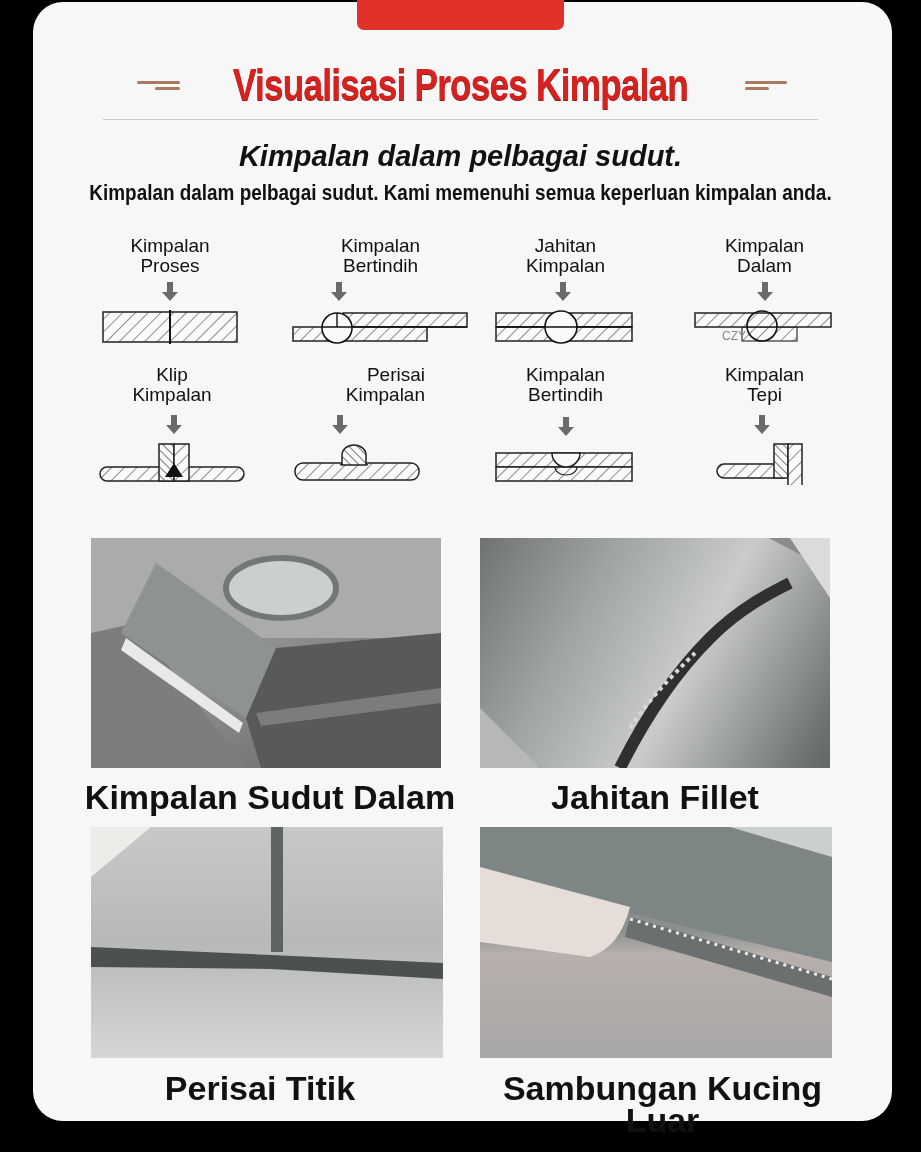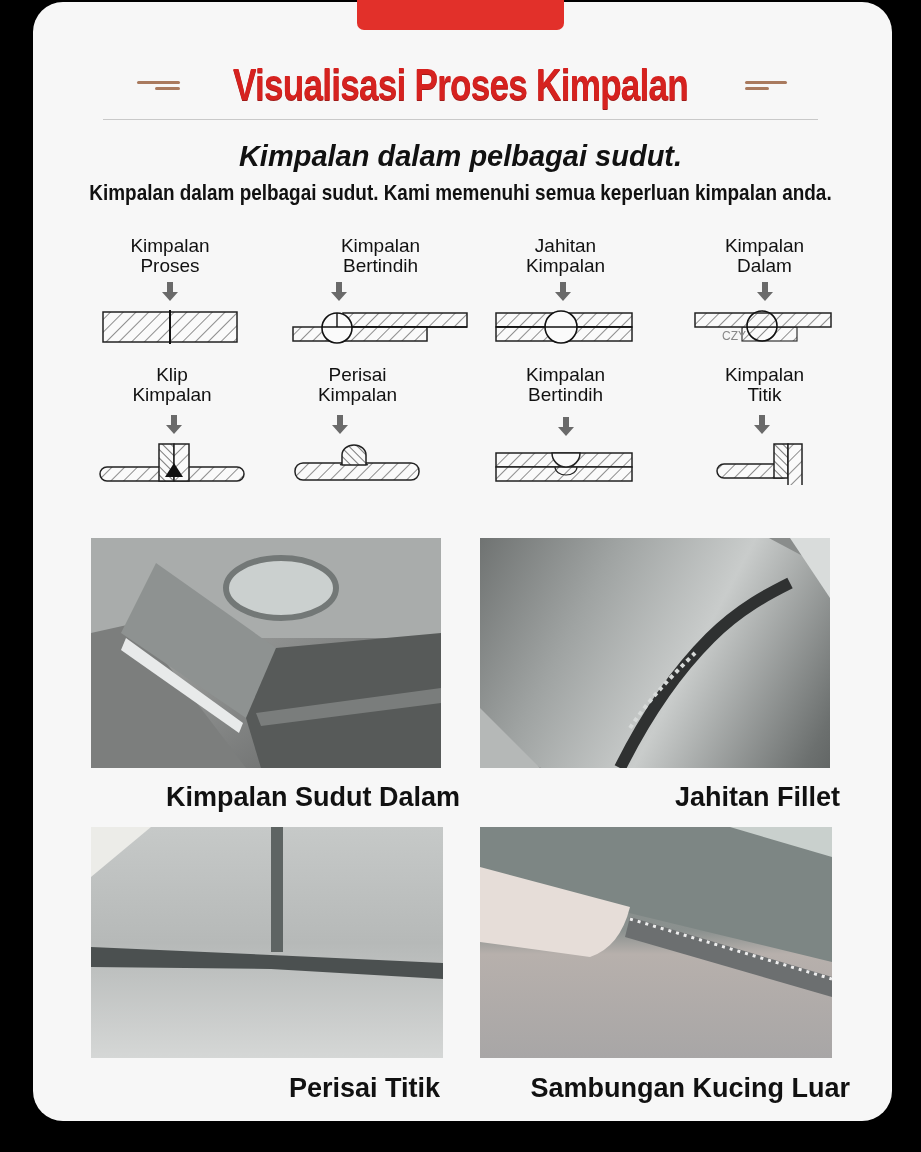--- a/index.html
+++ b/index.html
@@ -9,21 +9,21 @@
   .title-row { position:absolute; left:0; top:55px; width:738px; height:60px; }
   .title { position:absolute; left:0; width:921px; top:2px; text-align:center; font-family:"Liberation Sans", sans-serif; font-weight:bold; font-size:44px; color:#d6221f; letter-spacing:-1px; transform:scaleX(0.8); transform-origin:center; line-height:56px; text-shadow:0 1px 0 #a01a18; }
   .deco { position:absolute; height:3px; border-radius:2px; background:#a97a5e; }
   .rule { position:absolute; left:103px; top:119px; width:715px; height:1px; background:#c9c9c9; }
   .subtitle { position:absolute; left:0; top:138px; width:921px; text-align:center; font-size:29px; font-weight:bold; color:#111; line-height:36px;font-style:italic; }
   .desc { position:absolute; left:0; top:179px; width:921px; text-align:center; font-size:22px; font-weight:bold; color:#111; transform:scaleX(0.86); transform-origin:center; line-height:28px; }
   .diag { position:absolute; text-align:center; }
   .diag .lbl { font-size:19px; font-weight:normal; color:#111; line-height:20px; }
   .diag svg { display:block; }
   .photo { position:absolute; overflow:hidden; }
-  .caption { position:absolute; text-align:right; font-size:27px; font-weight:bold; color:#111; line-height:32px; }
+  .caption { position:absolute; text-align:center; font-size:34px; font-weight:bold; color:#111; line-height:32px; }
 </style>
 </head>
 <body>
 
 <svg width="0" height="0" style="position:absolute">
   <defs>
     <pattern id="hatch" patternUnits="userSpaceOnUse" width="9" height="9" patternTransform="rotate(45)">
       <rect width="9" height="9" fill="#fafafa"></rect>
       <line x1="0" y1="0" x2="0" y2="9" stroke="#333" stroke-width="1.1"></line>
     </pattern>
@@ -125,21 +125,21 @@
   <div class="lbl">Kimpalan</div>
   <svg width="150" height="80" viewBox="0 0 150 80">
     <path d="M74 10 v10 h-5 l8 9 l8 -9 h-5 v-10 z" fill="#6a6a6a"></path>
     <rect x="3" y="62" width="144" height="14" rx="7" fill="url(#hatch)" stroke="#222" stroke-width="1.5"></rect>
     <rect x="62" y="39" width="15" height="37" fill="url(#hatch2)" stroke="#222" stroke-width="1.5"></rect>
     <rect x="77" y="39" width="15" height="37" fill="url(#hatch)" stroke="#222" stroke-width="1.5"></rect>
     <path d="M68 72 L77 58 L86 72 Z" fill="#111"></path>
   </svg>
 </div>
 
-<div class="diag" style="left:290px; top:365px; width:135px;">
+<div class="diag" style="left:290px; top:365px; width:135px;text-align:right;">
   <div class="lbl">Perisai</div>
   <div class="lbl">Kimpalan</div>
   <svg width="135" height="80" viewBox="0 0 135 80">
     <path d="M47 10 v10 h-5 l8 9 l8 -9 h-5 v-10 z" fill="#6a6a6a"></path>
     <rect x="5" y="58" width="124" height="17" rx="8" fill="url(#hatch)" stroke="#222" stroke-width="1.5"></rect>
     <path d="M50 60 Q62 52 78 60" fill="#f3f3f3" stroke="#222" stroke-width="1.3"></path>
     <path d="M52 60 v-10 a12 10 0 0 1 24 0 v10 z" fill="url(#hatch2)" stroke="#222" stroke-width="1.5"></path>
   </svg>
 </div>
 
@@ -150,21 +150,21 @@
     <path d="M70 12 v10 h-5 l8 9 l8 -9 h-5 v-10 z" fill="#6a6a6a"></path>
     <rect x="3" y="48" width="136" height="14" fill="url(#hatch)" stroke="#222" stroke-width="1.5"></rect>
     <rect x="3" y="62" width="136" height="14" fill="url(#hatch)" stroke="#222" stroke-width="1.5"></rect>
     <path d="M59 48 a14 14 0 0 0 28 0 z" fill="#fafafa" stroke="#222" stroke-width="1.5"></path>
     <path d="M62 62 a11 8 0 0 0 22 0" fill="none" stroke="#222" stroke-width="1.2"></path>
   </svg>
 </div>
 
 <div class="diag" style="left:692px; top:365px; width:145px;">
   <div class="lbl">Kimpalan</div>
-  <div class="lbl">Titik</div>
+  <div class="lbl">Tepi</div>
   <svg width="145" height="80" viewBox="0 0 145 80">
     <path d="M67 10 v10 h-5 l8 9 l8 -9 h-5 v-10 z" fill="#6a6a6a"></path>
     <rect x="25" y="59" width="72" height="14" rx="7" fill="url(#hatch)" stroke="#222" stroke-width="1.5"></rect>
     <rect x="82" y="39" width="14" height="34" fill="url(#hatch2)" stroke="#222" stroke-width="1.5"></rect>
     <rect x="96" y="39" width="14" height="44" fill="url(#hatch)" stroke="#222" stroke-width="1.5"></rect>
   </svg>
 </div>
 
 <div class="photo" style="left:91px; top:538px; width:350px; height:230px;">
   <svg width="350" height="230" viewBox="0 0 350 230">

